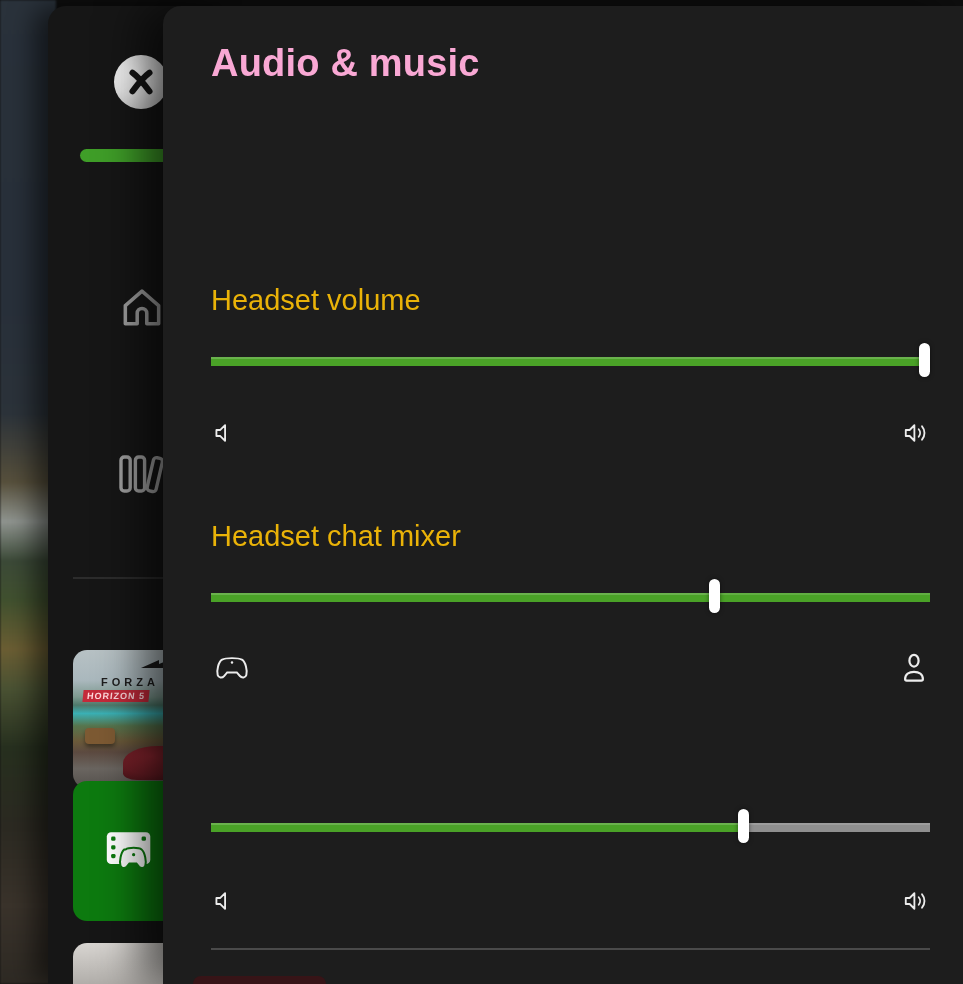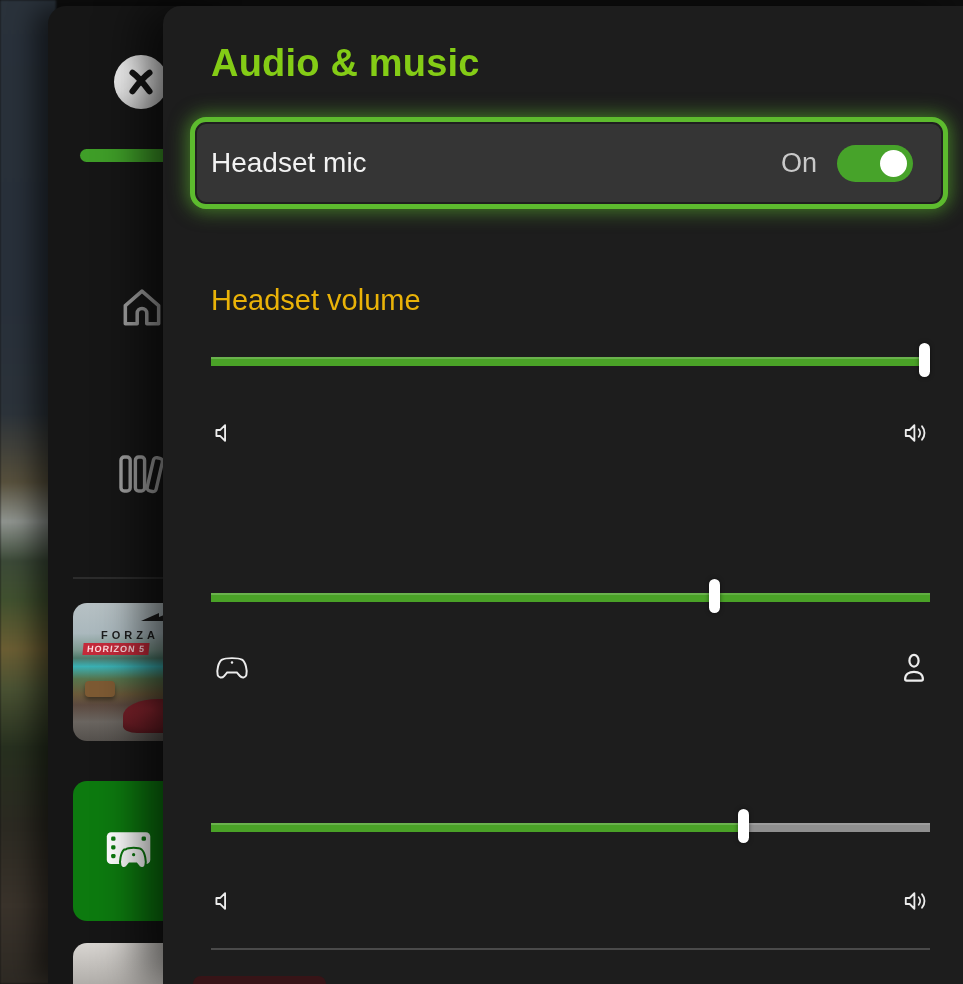--- a/index.html
+++ b/index.html
@@ -32,21 +32,21 @@
   }
   .tab-indicator{
     position:absolute;left:32px;top:143px;width:140px;height:13px;border-radius:7px;
     background:#3f9e28;
   }
   .side-icon{position:absolute;color:#a2a2a2;}
   .side-icon.home{left:69px;top:276px;}
   .side-icon.library{left:65px;top:442px;}
   .side-divider{position:absolute;left:25px;top:571px;width:150px;height:2px;background:#2c2c2c;}
   .tile{position:absolute;left:25px;width:114px;border-radius:14px;overflow:hidden;}
-  .tile.forza{top:597px;height:138px;
+  .tile.forza{top:644px;height:138px;
     background:
       linear-gradient(180deg,#b7c1c4 0%,#aab8bd 22%,#7e9a90 34%,#4e7a6b 40%,
         #3ab0b4 46%,#57754d 55%,#6b5a3a 66%,#5c4a40 74%,#6a6560 86%,#55514d 100%);
   }
   .forza-wing{position:absolute;right:8px;top:8px;width:40px;height:12px;color:#1b1b1b;}
   .forza-t1{position:absolute;left:0;right:0;top:26px;text-align:center;
     font-size:11px;font-weight:700;letter-spacing:4px;color:#1e1e1e;}
   .forza-t2{position:absolute;left:10px;top:40px;padding:1px 4px;background:#c42a3a;
     color:#ffd9dd;font-size:9px;font-weight:700;letter-spacing:1px;transform:skewX(-6deg);}
   .forza-car{position:absolute;right:-6px;bottom:8px;width:70px;height:34px;border-radius:50% 40% 20% 20%;
@@ -58,21 +58,21 @@
   .tile.partial{top:937px;height:47px;border-radius:14px 14px 0 0;
     background:linear-gradient(180deg,#d8d5d1 0%,#aba8a4 100%);}
   
   .panel{
     position:absolute;left:163px;top:6px;width:800px;height:978px;
     background:#1d1d1d;border-top-left-radius:18px;
     box-shadow:-22px 0 44px rgba(0,0,0,.6);
   }
   .panel-title{
     position:absolute;left:48px;top:36px;
-    font-size:38px;font-weight:600;color:#84cc16;letter-spacing:.2px;
+    font-size:38px;font-weight:600;color:#f9a8d4;letter-spacing:.2px;
   }
   .focus-row{
     position:absolute;left:27px;top:111px;width:758px;height:92px;
     background:#353535;border:5px solid #5dbb2e;border-radius:16px;
     box-shadow:0 0 18px 3px rgba(97,193,48,.55), inset 0 0 0 2px #1f1f1f;
     display:flex;align-items:center;justify-content:space-between;
     padding:0 30px 0 16px;box-sizing:border-box;
   }
   .row-label{font-size:28px;color:#f2f2f2;}
   .row-right{display:flex;align-items:center;gap:20px;}
@@ -159,47 +159,39 @@
       <circle cx="22.5" cy="17.5" r="1.1" fill="#0d7a0f"></circle>
     </svg>
   </div>
 
   <div class="tile partial"></div>
 </div>
 
 <div class="panel">
   <div class="panel-title">Audio &amp; music</div>
 
-  <div class="focus-row">
-    <span class="row-label">Headset mic</span>
-    <span class="row-right">
-      <span class="state-label">On</span>
-      <span class="toggle on" id="mic-toggle">
-        <span class="knob"></span>
-      </span>
-    </span>
-  </div>
 
   <div class="group-label" style="top:278px">Headset volume</div>
   <div class="slider" style="top:348px">
     <div class="remainder" style="background: rgb(58, 58, 58);"></div>
     <div class="fill" style="width: 100%;"></div>
     <div class="thumb" style="left: 708px;"></div>
   </div>
   <div class="icon-row" style="top:412px;height:30px">
     <svg width="26" height="26" viewBox="0 0 24 24">
       <path d="M5 9.2 H8.6 L13 4.8 V19.2 L8.6 14.8 H5 Z" fill="none" stroke="currentColor" stroke-width="1.7" stroke-linejoin="round"></path>
     </svg>
     <svg width="28" height="28" viewBox="0 0 26 24">
       <path d="M3.5 9.2 H7.1 L11.5 4.8 V19.2 L7.1 14.8 H3.5 Z" fill="none" stroke="currentColor" stroke-width="1.7" stroke-linejoin="round"></path>
       <path d="M15.5 8.5 a5.4 5.4 0 0 1 0 7" fill="none" stroke="currentColor" stroke-width="1.7" stroke-linecap="round"></path>
       <path d="M18.6 5.8 a9.6 9.6 0 0 1 0 12.4" fill="none" stroke="currentColor" stroke-width="1.7" stroke-linecap="round"></path>
     </svg>
   </div>
 
+  <div class="group-label" style="top:514px">Headset chat mixer</div>
   <div class="slider" style="top:584px">
     <div class="remainder" style="background: rgb(74, 162, 39);"></div>
     <div class="fill" style="width: 70%;"></div>
     <div class="thumb" style="left: 497.8px;"></div>
   </div>
   <div class="icon-row" style="top:644px;height:36px">
     <svg width="42" height="32" viewBox="0 0 34 24">
       <path d="M9 5.2 c3-1.6 13-1.6 16 0 c3 1.6 4.6 9 3.6 12.4 c-.7 2.4-3.5 2.8-5.2 .9 L20.9 15.6 h-7.8 l-2.5 2.9 c-1.7 1.9-4.5 1.5-5.2-.9 C4.4 14.2 6 6.8 9 5.2 Z" fill="none" stroke="currentColor" stroke-width="1.6"></path>
       <circle cx="17" cy="7.6" r="1" fill="currentColor"></circle>
     </svg>

